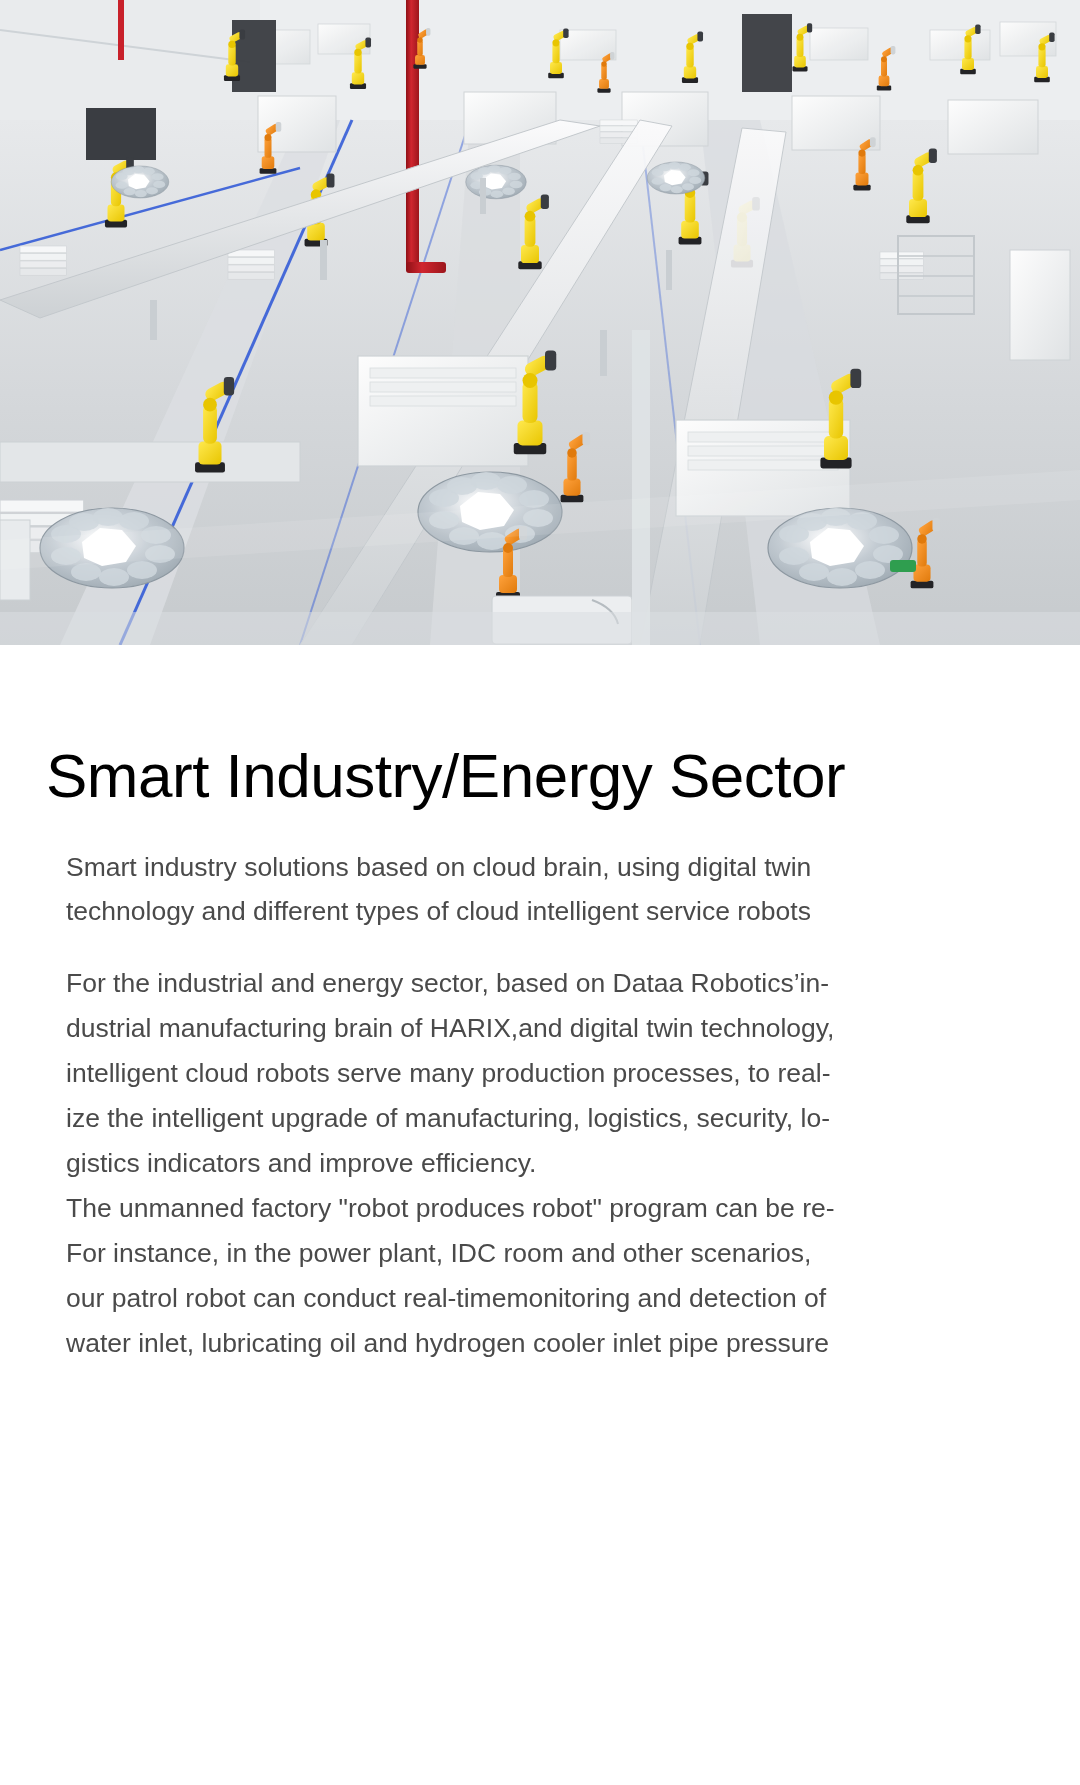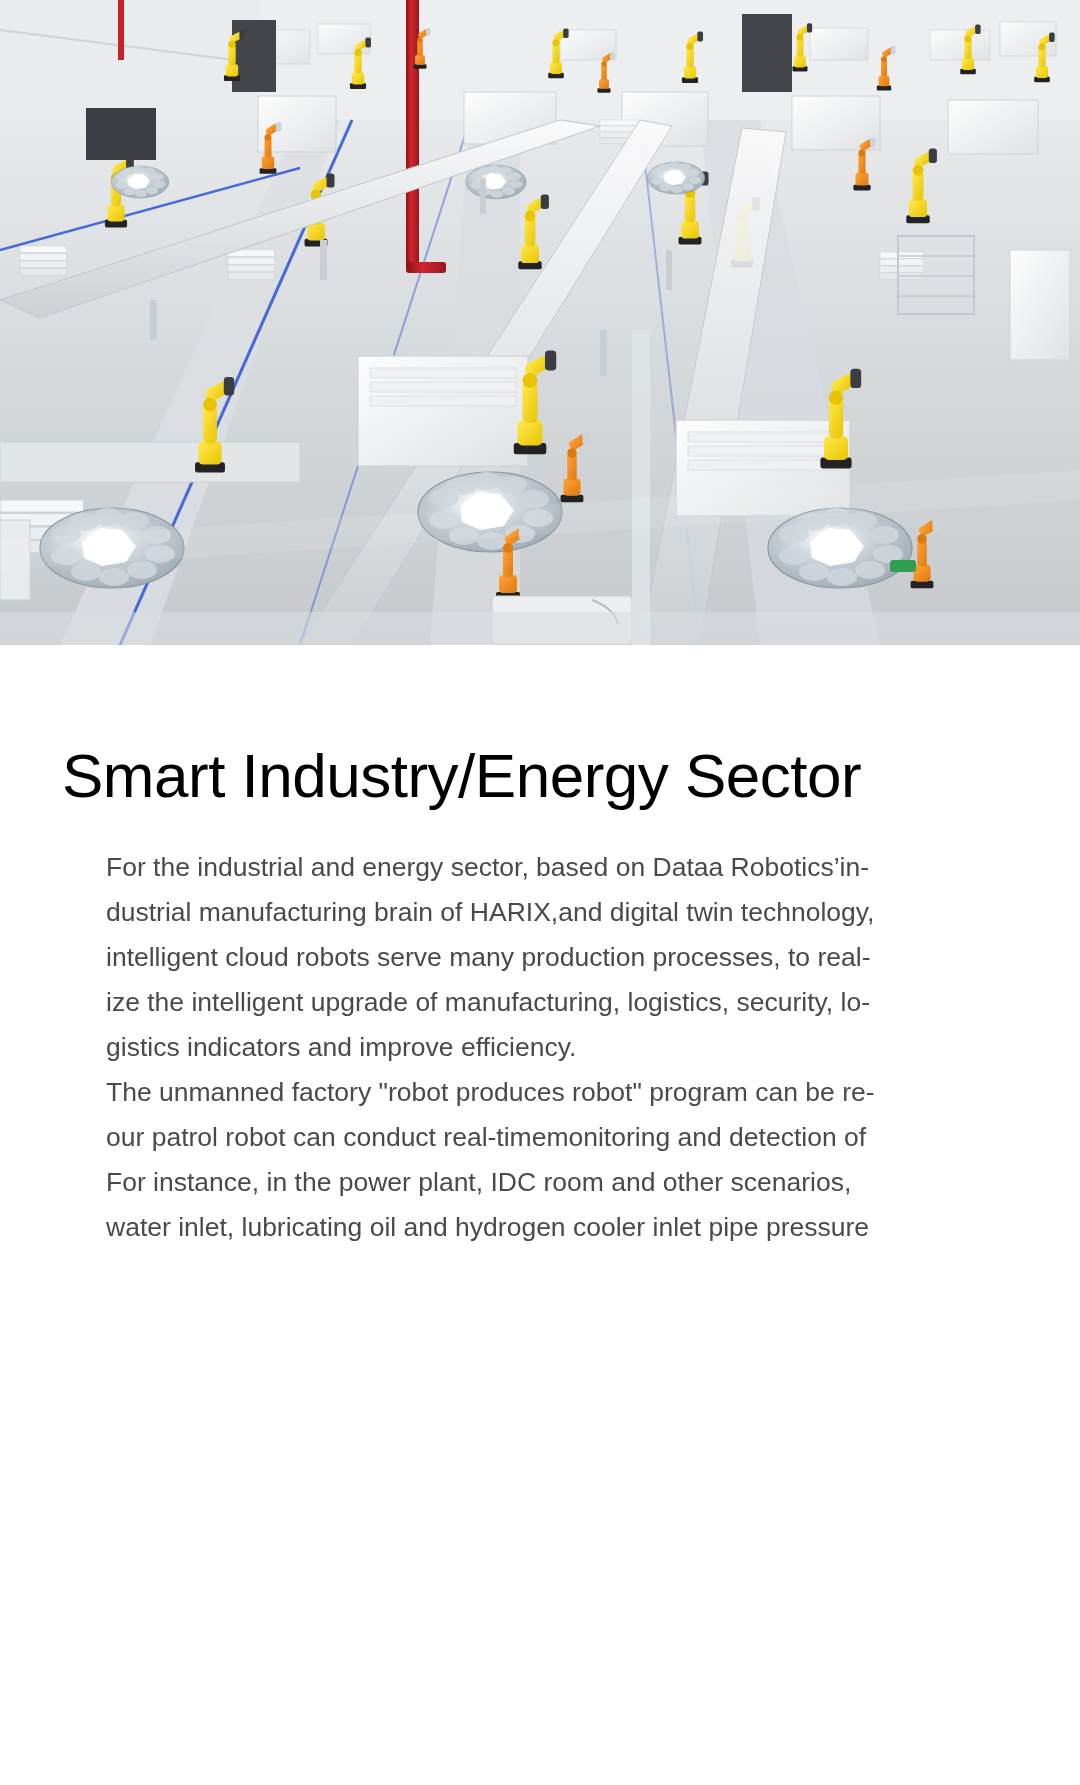--- a/index.html
+++ b/index.html
@@ -31,21 +31,21 @@
   
   .content {
     position: absolute;
     left: 0;
     top: 645px;
     width: 1080px;
   }
 
   .page-title {
     position: absolute;
-    left: 62px;
+    left: 46px;
     top: 100px;
     width: 980px;
     font-size: 62px;
     line-height: 1.0;
     font-weight: 400;
     letter-spacing: -0.5px;
     color: #000000;
     font-family: "Liberation Sans", sans-serif;
     white-space: nowrap;
   }
@@ -61,21 +61,20 @@
     font-size: 26.5px;
     line-height: 44px;
     color: #4a4a4a;
     margin-bottom: 28px;
   }
 
   .para {
     font-size: 26.5px;
     line-height: 45px;
     color: #4a4a4a;
-    margin-left: 40px;
   }
   .para .blk { display: block; }
 </style>
 </head>
 <body>
 
 <div class="page">
 
   <div class="hero">
     <svg class="hero-svg" viewBox="0 0 1080 645" preserveAspectRatio="none">
@@ -358,29 +357,33 @@
       <path d="M0 540 L1080 470 L1080 500 L0 570 Z" fill="#ffffff" opacity="0.10"></path>
     </svg>
   </div>
 
   <div class="content">
 
     <h1 class="page-title">Smart Industry/Energy Sector</h1>
 
     <div class="body-wrap">
 
+      <p class="lede">
+        <span class="blk">Smart industry solutions based on cloud brain, using digital twin</span>
+        <span class="blk">technology and different types of cloud intelligent service robots</span>
+      </p>
 
       <p class="para">
         <span class="blk">For the industrial and energy sector, based on Dataa Robotics’in-</span>
         <span class="blk">dustrial manufacturing brain of HARIX,and digital twin technology,</span>
         <span class="blk">intelligent cloud robots serve many production processes, to real-</span>
         <span class="blk">ize the intelligent upgrade of manufacturing, logistics, security, lo-</span>
         <span class="blk">gistics indicators and improve efficiency.</span>
         <span class="blk">The unmanned factory "robot produces robot" program can be re-</span>
+        <span class="blk">For instance, in the power plant, IDC room and other scenarios,</span>
         <span class="blk">our patrol robot can conduct real-timemonitoring and detection of</span>
-        <span class="blk">For instance, in the power plant, IDC room and other scenarios,</span>
         <span class="blk">water inlet, lubricating oil and hydrogen cooler inlet pipe pressure</span>
       </p>
 
     </div>
   </div>
 
 </div>
 
 </body></html>

